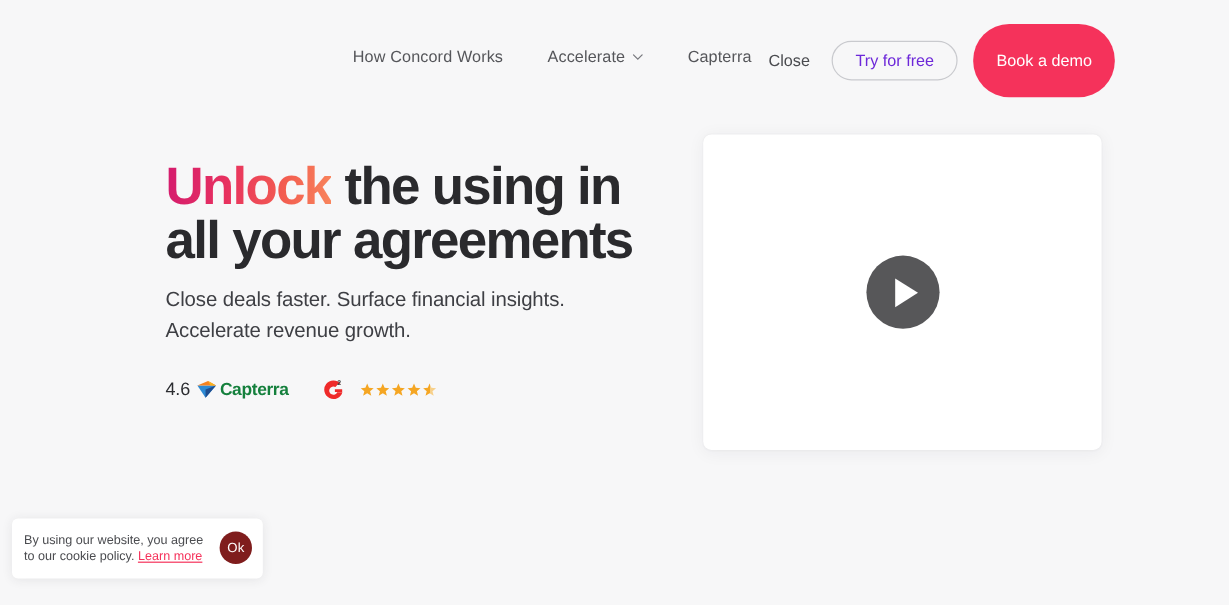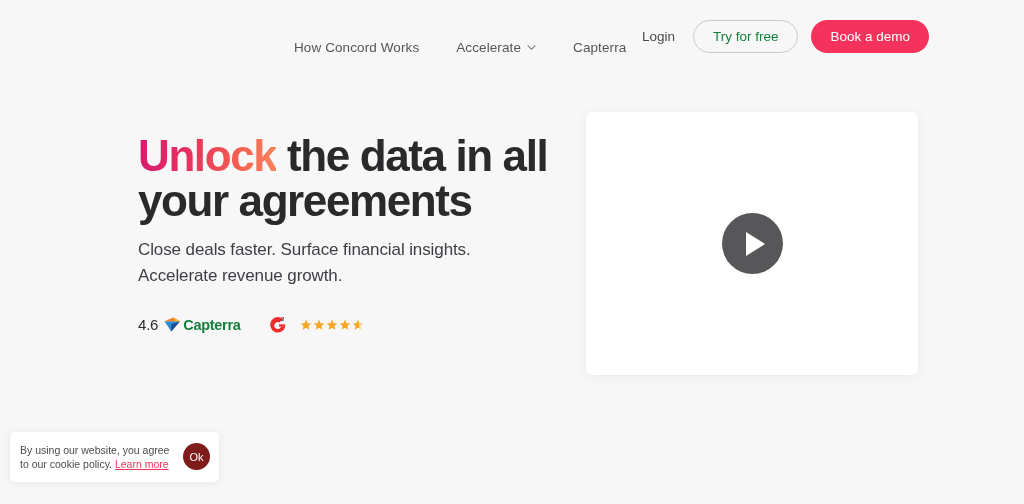--- a/index.html
+++ b/index.html
@@ -79,36 +79,36 @@
     gap: 13px;
   }
   .login-link {
     font-size: 13.5px;
     color: #4a4b4f;
     cursor: pointer;
     padding-right: 5px;
   }
   .btn-outline {
     font-size: 13.5px;
-    color: #15803d;
+    color: #6d28d9;
     background: transparent;
     border: 1px solid #c9cace;
     border-radius: 30px;
     padding: 8px 19px;
     cursor: pointer;
     font-family: inherit;
     white-space: nowrap;
   }
   .btn-primary {
     font-size: 13.5px;
     color: #ffffff;
     background: #f5325b;
     border: none;
     border-radius: 30px;
-    padding: 9px 19px;
+    padding: 23px 19px;
     cursor: pointer;
     font-family: inherit;
     white-space: nowrap;
   }
 
   
   .hero-left {
     position: absolute;
     left: 138px;
     top: 133px;
@@ -266,29 +266,29 @@
       <svg class="chev" viewBox="0 0 10 10">
         <path d="M1 3 L5 7 L9 3" fill="none" stroke="#7a7b80" stroke-width="1.2" stroke-linecap="round"></path>
       </svg>
     </span>
     <span class="nav-link">
       <span>Capterra</span>
     </span>
   </nav>
 
   <div class="header-actions">
-    <span class="login-link">Login</span>
+    <span class="login-link">Close</span>
     <button class="btn-outline">Try for free</button>
     <button class="btn-primary">Book a demo</button>
   </div>
 </header>
 
 <section class="hero-left">
   <h1 class="hero-title">
-    <span class="grad-word">Unlock</span><span> the data in all your agreements</span>
+    <span class="grad-word">Unlock</span><span> the using in all your agreements</span>
   </h1>
 
   <p class="hero-sub">
     <span>Close deals faster. Surface financial insights.</span><br>
     <span>Accelerate revenue growth.</span>
   </p>
 
   <div class="ratings">
 
     <div class="rating-badge">

